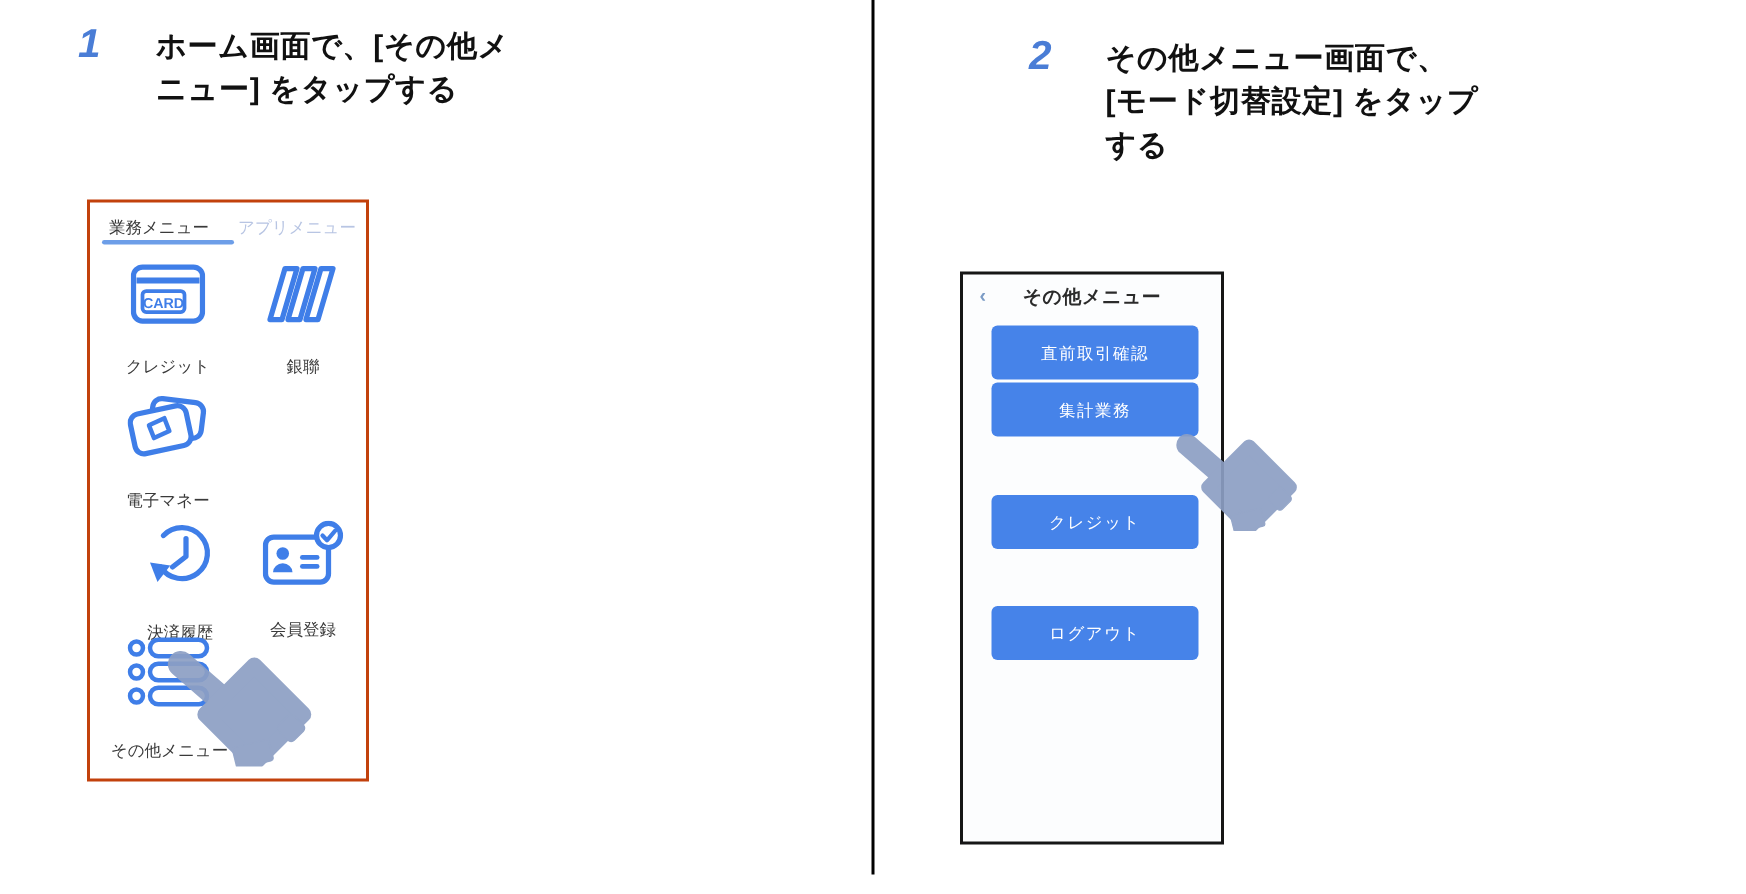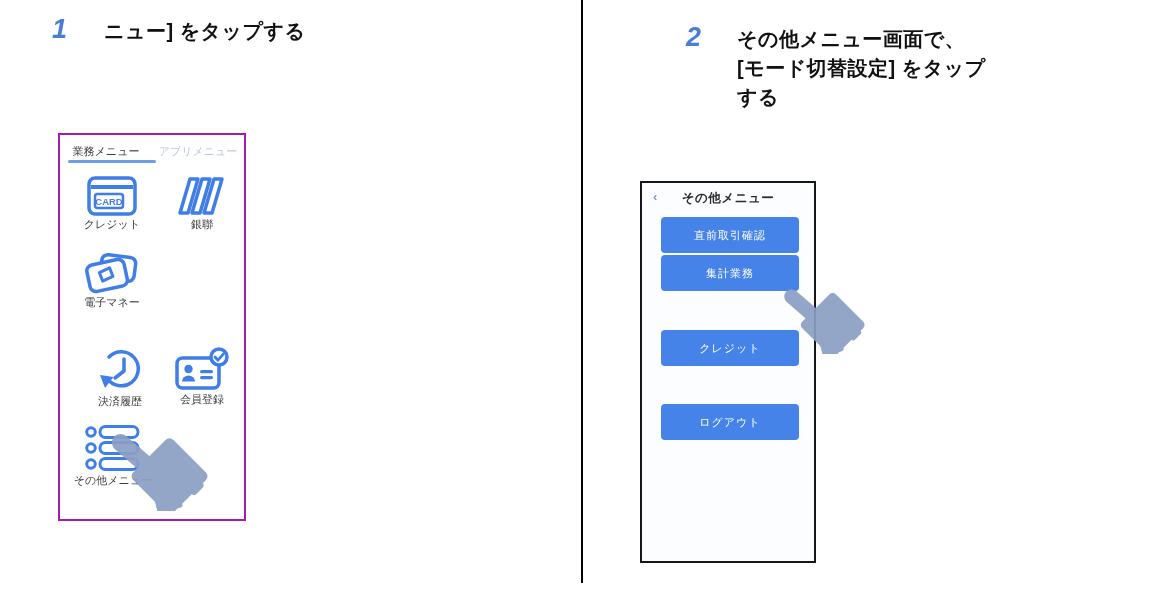--- a/index.html
+++ b/index.html
@@ -21,33 +21,33 @@
   .step-text{
     position:absolute;font-size:20px;font-weight:bold;color:#111;
     line-height:29px;letter-spacing:0.5px;white-space:nowrap;
   }
   #step1-text{left:104px;top:17px;}
   #step2-text{left:737px;top:25px;}
 
   
   .phone1{
     position:absolute;left:58px;top:133px;width:184px;height:384px;
-    border:2px solid #a21caf;background:#fff;
+    border:2px solid #c2410c;background:#fff;
   }
   .p1-tabs{position:absolute;top:5px;left:0;width:100%;display:flex;}
   .p1-tab{flex:1;text-align:center;font-size:11px;padding-top:4px;}
   .p1-tab.active{color:#3a3a3a;}
   .p1-tab.inactive{color:#b8c5e3;}
   .p1-underline{position:absolute;left:8px;top:25px;width:88px;height:3px;
     border-radius:2px;background:#6d9ee8;}
   .cell{position:absolute;width:80px;display:flex;flex-direction:column;
-    align-items:center;gap:0;}
+    align-items:center;gap:20px;}
   .cell .lbl{font-size:11px;color:#3a3a3a;white-space:nowrap;}
   .c1{left:12px;top:40px;}  .c2{left:102px;top:40px;}
-  .c3{left:12px;top:116px;} .c4{left:102px;top:127px;}
+  .c3{left:12px;top:127px;} .c4{left:102px;top:127px;}
   .c5{left:20px;top:212px;} .c6{left:102px;top:212px;}
   .c7{left:0px;top:288px;width:106px;}
   .icon-svg{display:block;}
 
   
   .phone2{
     position:absolute;left:640px;top:181px;width:172px;height:378px;
     border:2px solid #161616;background:#fcfdfe;
   }
   .p2-header{position:absolute;top:0;left:0;width:100%;height:30px;}
@@ -68,20 +68,21 @@
   .hand2{position:absolute;left:781px;top:286px;width:84px;height:68px;z-index:5;}
   .hand-fill{fill:#8c9fc4;stroke:#8c9fc4;}
 </style>
 </head>
 <body>
 
 <div class="divider"></div>
 
 <div id="step1-num" class="step-num">1</div>
 <div id="step1-text" class="step-text">
+  <div>ホーム画面で、[その他メ</div>
   <div>ニュー] をタップする</div>
 </div>
 
 <div class="phone1">
   <div class="p1-tabs">
     <div class="p1-tab active">業務メニュー</div>
     <div class="p1-tab inactive">アプリメニュー</div>
   </div>
   <div class="p1-underline"></div>
 

